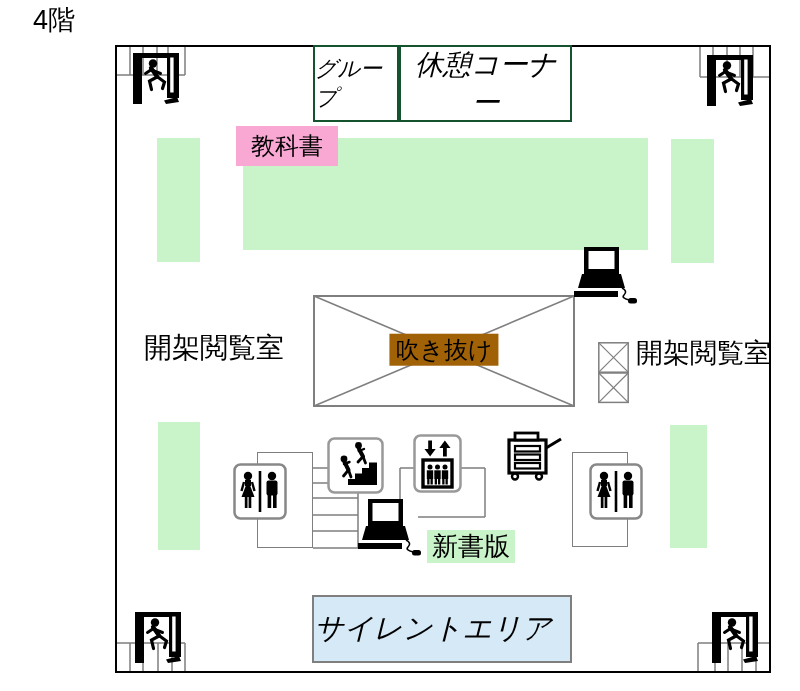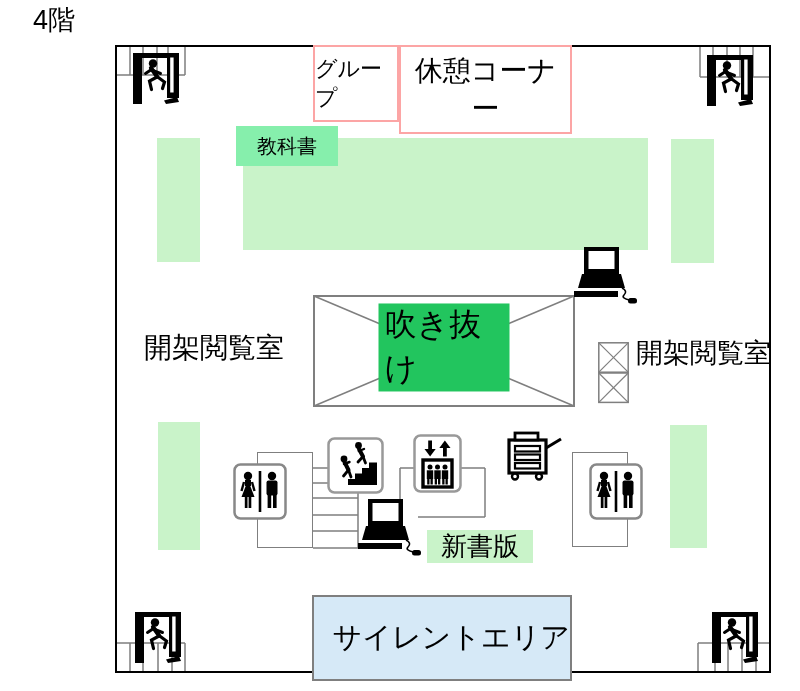--- a/index.html
+++ b/index.html
@@ -1,24 +1,24 @@
 <!DOCTYPE html>
 <html><head>
 <meta charset="utf-8">
 <style>
   html,body{margin:0;padding:0;background:#fff;}
   body{font-family:"Liberation Sans","DejaVu Sans",sans-serif;color:#000;}
   #canvas{position:relative;width:800px;height:691px;background:#fff;overflow:hidden;}
   .abs{position:absolute;}
   .outer-wall{border:2.5px solid #000;background:transparent;}
-  .room-box{border:2px solid #fca5a5;background:#fff;display:flex;align-items:center;justify-content:flex-end;text-align:center;box-sizing:border-box;}
+  .room-box{border:2px solid #14532d;background:#fff;display:flex;align-items:center;justify-content:flex-start;text-align:center;box-sizing:border-box;font-style:italic;}
   .room-outline{border:1.7px solid #7f7f7f;background:transparent;box-sizing:border-box;}
   .green-rect{background:#c9f3c9;}
   .lbl{white-space:nowrap;line-height:1.1;}
-  .atrium-label{background:#22c55e;padding:0 6px;font-size:32px;}
+  .atrium-label{background:#a16207;padding:0 6px;font-size:24px;}
   svg{display:block;}
 </style>
 </head>
 <body>
 
 <div id="canvas">
 
   <div class="abs lbl" style="left:33px;top:6px;font-size:27px;text-align:center;">4階</div>
 
   <div class="abs green-rect" style="left: 243px; top: 138px; width: 405px; height: 112px; background-color: rgb(201, 243, 201);"></div>
@@ -44,25 +44,25 @@
     </g>
   </svg>
 
   <div class="abs outer-wall" style="left:115px;top:45px;width:652px;height:624px;"></div>
 
   <div class="abs room-box" style="left:313px;top:45px;width:86px;height:77px;">
     <div style="font-size:22px;line-height:1.3;text-align:left;">
       <div>グループ</div>
     </div>
   </div>
-  <div class="abs room-box" style="left:399px;top:45px;width:173px;height:89px;font-size:28px;">
+  <div class="abs room-box" style="left:399px;top:45px;width:173px;height:77px;font-size:28px;">
     <span>休憩コーナー</span>
   </div>
 
-  <div class="abs lbl" style="left:236px;top:126px;width:102px;height:40px;background:#86efac;font-size:20px;display:flex;align-items:center;justify-content:center;">教科書</div>
+  <div class="abs lbl" style="left:236px;top:126px;width:102px;height:40px;background:#f9a8d4;font-size:24px;display:flex;align-items:center;justify-content:center;">教科書</div>
 
   <div class="abs" style="left:313px;top:295px;width:262px;height:112px;">
     <svg width="262" height="112" viewBox="0 0 262 112">
       <rect x="1" y="1" width="260" height="110" fill="#fff" stroke="#7f7f7f" stroke-width="2"></rect>
       <line x1="1" y1="1" x2="261" y2="111" stroke="#7f7f7f" stroke-width="1.5"></line>
       <line x1="261" y1="1" x2="1" y2="111" stroke="#7f7f7f" stroke-width="1.5"></line>
     </svg>
     <div class="abs atrium-label" style="left:50%;top:50%;transform:translate(-50%,-54%);">吹き抜け</div>
   </div>
 
@@ -157,40 +157,40 @@
 
   <svg class="abs" style="left:356px;top:499px;" width="66" height="58" viewBox="0 0 66 58">
     <rect x="12" y="0" width="35" height="27" fill="#000"></rect>
     <rect x="16.5" y="4" width="26" height="18" fill="#fff"></rect>
     <polygon points="10,27 49,27 53,41 6,41" fill="#000"></polygon>
     <rect x="2" y="44" width="44" height="6" fill="#000"></rect>
     <path d="M50 41 q6 3 2 7 q-3 3 5 5" stroke="#000" stroke-width="1.6" fill="none"></path>
     <rect x="56" y="51" width="9" height="5.5" rx="2.5" fill="#000"></rect>
   </svg>
 
-  <div class="abs lbl" style="left: 427px; top: 530px; font-size: 26px; padding: 2px 14px; background-color: rgb(201, 243, 201);">新書版</div>
+  <div class="abs lbl" style="left: 427px; top: 530px; font-size: 26px; padding: 2px 5px; background-color: rgb(201, 243, 201);">新書版</div>
 
   <div class="abs room-outline" style="left:572px;top:452px;width:56px;height:95px;"></div>
   <svg class="abs" style="left:589px;top:463px;" width="54" height="57" viewBox="0 0 54 57">
     <rect x="1.5" y="1.5" width="51" height="54" rx="6" fill="#fff" stroke="#888" stroke-width="2.5"></rect>
     <line x1="27" y1="8" x2="27" y2="49" stroke="#000" stroke-width="2.6"></line>
     <circle cx="15" cy="13" r="4.2" fill="#000"></circle>
     <rect x="12" y="17" width="6" height="6" fill="#000"></rect>
     <polygon points="15,17 21.5,34 8.5,34" fill="#000"></polygon>
     <line x1="11" y1="19" x2="8.5" y2="28" stroke="#000" stroke-width="2.4"></line>
     <line x1="19" y1="19" x2="21.5" y2="28" stroke="#000" stroke-width="2.4"></line>
     <rect x="11.8" y="34" width="2.7" height="11" fill="#000"></rect>
     <rect x="15.6" y="34" width="2.7" height="11" fill="#000"></rect>
     <circle cx="39" cy="13" r="4.2" fill="#000"></circle>
     <rect x="33.5" y="17.5" width="11" height="15" rx="2" fill="#000"></rect>
     <rect x="34.6" y="32" width="3.6" height="13" fill="#000"></rect>
     <rect x="40" y="32" width="3.6" height="13" fill="#000"></rect>
   </svg>
 
-  <div class="abs room-box" style="left: 312px; top: 595px; width: 260px; height: 86px; border-color: rgb(127, 127, 127); font-size: 29px; background-color: rgb(214, 233, 247);">
+  <div class="abs room-box" style="left: 312px; top: 595px; width: 260px; height: 68px; border-color: rgb(127, 127, 127); font-size: 29px; background-color: rgb(214, 233, 247);">
     <span>サイレントエリア</span>
   </div>
 
   <svg class="abs" style="left:133px;top:53px;" width="46" height="51" viewBox="0 0 46 51">
     <rect x="0" y="0" width="46" height="5" fill="#000"></rect>
       <rect x="0" y="0" width="9" height="51" fill="#000"></rect>
     <rect x="34" y="0" width="12" height="45" fill="#000"></rect>
       <rect x="37.2" y="4.5" width="3.4" height="35" fill="#fff"></rect>
     <polygon points="31,47.5 44,44 46,49 33,51" fill="#000"></polygon>
     <circle cx="20" cy="10.5" r="4.2" fill="#000"></circle>

